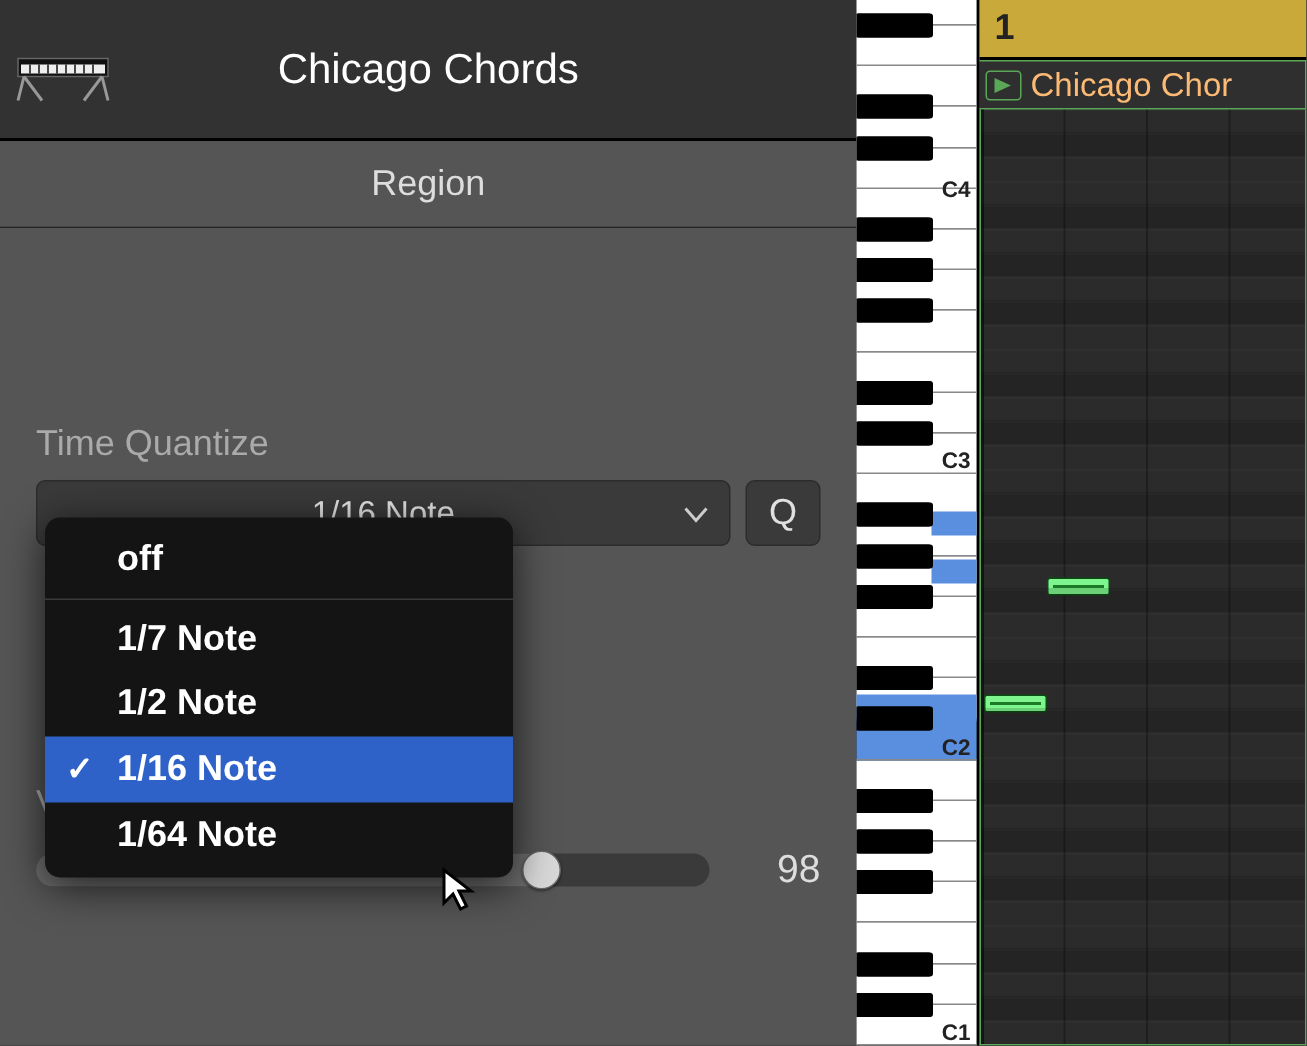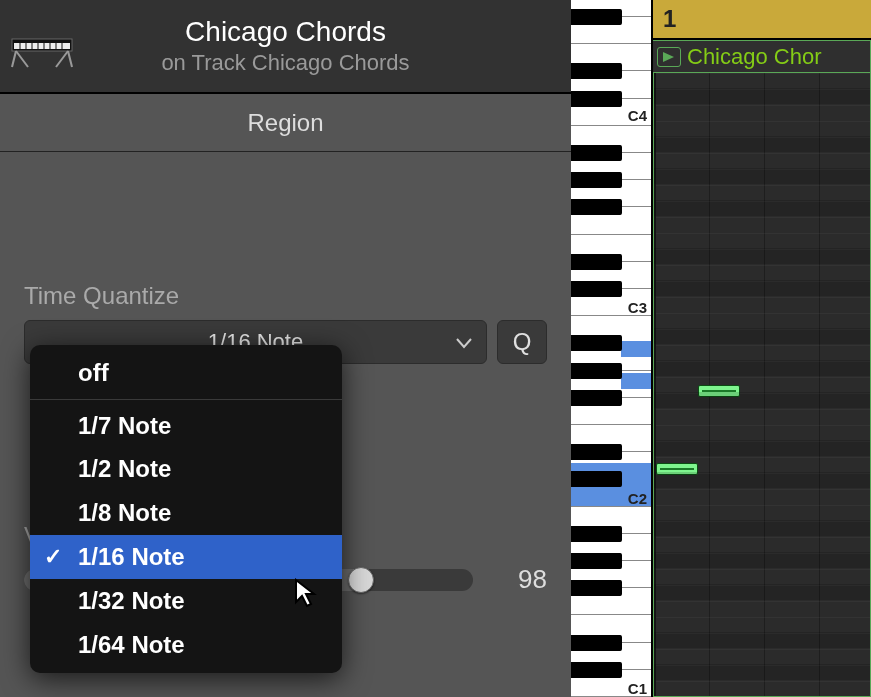--- a/index.html
+++ b/index.html
@@ -40,21 +40,21 @@
   .keys { position: relative; width: 100%; height: calc(100% - 73px); }
   .wkey { position: absolute; right: 0; width: 80px; height: 27.2px; background: #fff; border-bottom: 1px solid #888; }
   .bkey { position: absolute; right: 30px; width: 50px; height: 16px; background: #000; border-radius: 0 2px 2px 0; z-index: 2; box-shadow: 1px 0 0 #000; }
   .wkey.hl { background: #5a8fe0; }
   .klabel { position: absolute; right: 4px; bottom: 2px; font-size: 15px; font-weight: 700; color: #222; z-index: 3; pointer-events: none;}
 
   .editor { flex: 1; position: relative; background: #2b2b2b; }
   .ruler { height: 40px; background: #c9a93a; border-bottom: 2px solid #000; display: flex; align-items: center; padding-left: 10px; font-size: 24px; font-weight: 700; color: #222; }
   .region-name-bar { height: 33px; background: #2f2f2f; display: flex; align-items: center; border-top: 1px solid #5aa857; border-bottom: 1px solid #5aa857; padding-left: 4px; gap: 6px; border-right:1px solid #5aa857;}
   .play-icn { width: 24px; height: 20px; border:1px solid #5aa857; border-radius:3px; display:flex; align-items:center; justify-content:center; }
-  .region-name { color: #84cc16; font-size: 22px; white-space: nowrap; overflow: hidden; }
+  .region-name { color: #fdba74; font-size: 22px; white-space: nowrap; overflow: hidden; }
   .grid { position: relative; width: 100%; height: calc(100% - 73px); overflow: hidden; border-left:1px solid #5aa857; border-right:1px solid #5aa857; border-bottom:1px solid #5aa857;}
   .grid::before { content:""; position:absolute; inset:0; 
     background-image: linear-gradient(to bottom, rgba(255,255,255,.04) 0, rgba(255,255,255,.04) 1px, transparent 1px, transparent 100%),
                       linear-gradient(to right, #1e1e1e 0, #1e1e1e 1px, transparent 1px, transparent 100%);
     background-size: 100% 16px, 55px 100%;
   }
   .grid .vbar { position:absolute; top:0; bottom:0; width:2px; background:#141414; }
   .grid .dark-row { position:absolute; left:0; right:0; height:16px; background: rgba(0,0,0,.15); }
   .note { position:absolute; height:12px; background:#7ef58e; border:1px solid #0a4d12; border-radius:2px; }
   .note::after { content:""; position:absolute; left:3px; right:3px; top:50%; height:2px; background:#1a7a28; transform:translateY(-50%); }
@@ -81,21 +81,20 @@
               <line x1="52" y1="20" x2="52" y2="26"></line>
             </g>
           <line x1="6" y1="28" x2="2" y2="44" stroke="#999" stroke-width="2"></line>
           <line x1="6" y1="28" x2="18" y2="44" stroke="#999" stroke-width="2"></line>
           <line x1="58" y1="28" x2="62" y2="44" stroke="#999" stroke-width="2"></line>
           <line x1="58" y1="28" x2="46" y2="44" stroke="#999" stroke-width="2"></line>
         </svg>
       </div>
       <div class="header-text">
         <div class="header-title">Chicago Chords</div>
-        <div class="header-sub">on Track Chicago Chords</div>
       </div>
     </div>
 
     <div class="tabs">
       <div class="tab">Region</div>
     </div>
 
     <div class="panel">
       <div class="label">Time Quantize</div>
       <div class="row">
@@ -124,29 +123,23 @@
     <div class="dropdown">
       <div class="item">
           <span>off</span>
         </div>
       <div class="item sep">
           <span>1/7 Note</span>
         </div>
       <div class="item">
           <span>1/2 Note</span>
         </div>
-      <div class="item">
-          <span>1/8 Note</span>
-        </div>
       <div class="item selected">
           <span class="check">✓</span>
           <span>1/16 Note</span>
-        </div>
-      <div class="item">
-          <span>1/32 Note</span>
         </div>
       <div class="item">
           <span>1/64 Note</span>
         </div>
 
     </div>
 
     <div class="cursor-img">
       <svg width="26" height="30" viewBox="0 0 26 30">
           <path d="M2 2 L2 24 L8 18 L13 28 L17 26 L12 16 L20 16 Z" fill="#fff" stroke="#000" stroke-width="2"></path>
@@ -191,21 +184,21 @@
         <div class="bkey" style="top: 180.8px;"></div>
         <div class="wkey" style="top: 161.6px;"></div>
         <div class="wkey" style="top: 134.4px;"></div>
         <div class="bkey" style="top: 126.4px;"></div>
         <div class="wkey" style="top: 107.2px;"></div>
         <div class="bkey" style="top: 99.2px;"></div>
         <div class="wkey" style="top: 80px;"></div>
         <div class="bkey" style="top: 72px;"></div>
         <div class="wkey" style="top: 52.8px;"></div>
         <div class="wkey" style="top: 25.6px;"></div>
-        <div class="klabel" style="top: 24px; height: 27.2px; right: 4px; display: flex; align-items: flex-end; justify-content: flex-end; text-align: center;">C4</div>
+        <div class="klabel" style="top: 35px; height: 27.2px; right: 4px; display: flex; align-items: flex-end; justify-content: flex-end; text-align: center;">C4</div>
         <div class="bkey" style="top: 17.6px;"></div>
         <div class="wkey" style="top: -1.6px;"></div>
         <div class="bkey" style="top: -9.6px;"></div>
         <div class="wkey" style="top: -28.8px;"></div>
         <div class="wkey" style="top: -56px;"></div>
         <div class="bkey" style="top: -64px;"></div>
         <div class="wkey" style="top: -83.2px;"></div>
         <div style="position: absolute; right: 0px; width: 30px; height: 16px; top: 268px; background: rgb(90, 143, 224); z-index: 1;"></div>
         <div style="position: absolute; right: 0px; width: 30px; height: 16px; top: 300px; background: rgb(90, 143, 224); z-index: 1;"></div>
         <div style="position: absolute; right: 0px; width: 80px; height: 18px; top: 390px; background: rgb(90, 143, 224); z-index: 0;"></div>

